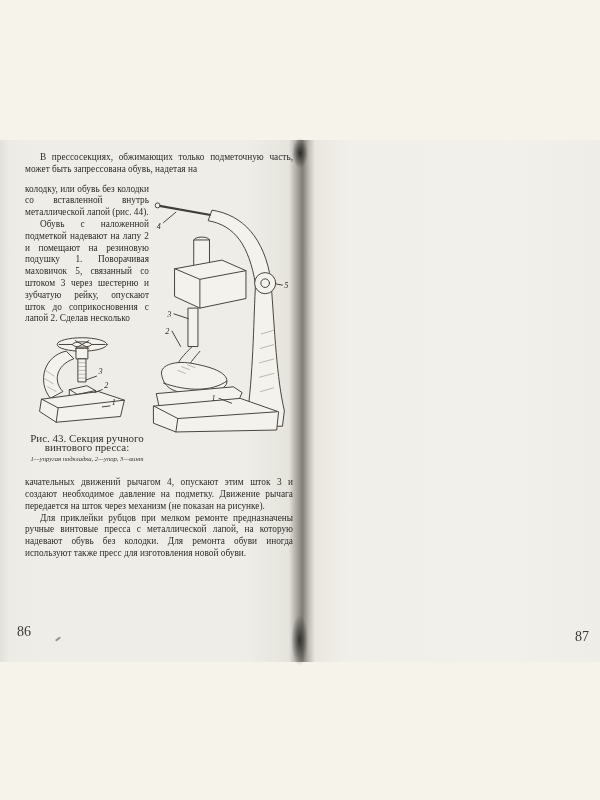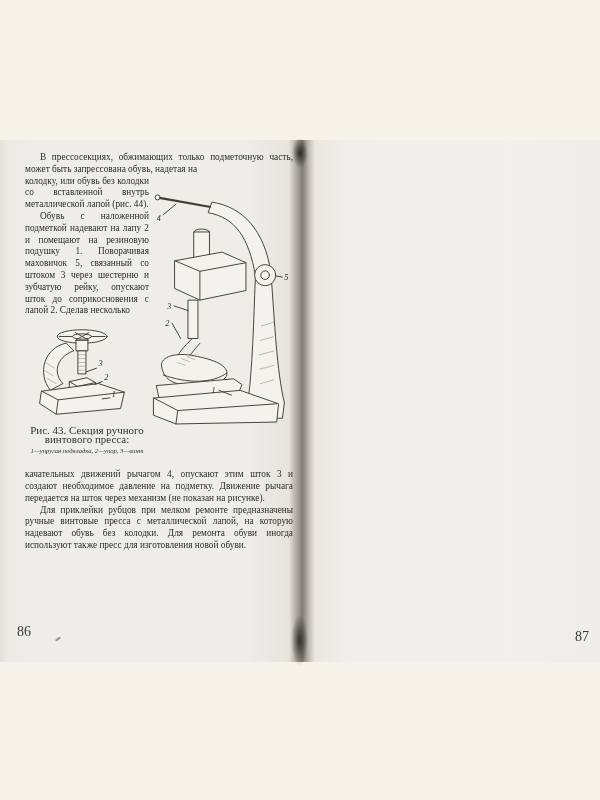--- a/index.html
+++ b/index.html
@@ -27,21 +27,21 @@
     background:radial-gradient(ellipse at center,rgba(25,24,20,.85) 0%,rgba(25,24,20,0) 70%);
   }
   .gutter::after{
     content:"";position:absolute;bottom:-4px;left:2px;width:17px;height:52px;
     background:radial-gradient(ellipse at center,rgba(25,24,20,.8) 0%,rgba(25,24,20,0) 70%);
   }
   .txt{font-size:9.3px;line-height:11.8px;text-align:justify;color:#2d2b26;}
   .txt p{margin:0;}
   .ind{text-indent:15px;}
   .lp{position:absolute;left:25px;top:12px;width:268px;height:470px;overflow:hidden;}
-  .cols{display:flex;margin-top:0;}
+  .cols{display:flex;margin-top:8px;}
   .colL{width:124px;flex:0 0 124px;}
   .colR{width:144px;flex:0 0 144px;}
   .fig{display:block;}
   .fig43{margin:7px 0 2px 4px;}
   .fig44{margin:2px 0 0 0;}
   .cap{margin-top:6px;text-align:center;color:#33312b;}
   .cap-title{font-size:11px;line-height:9px;}
   .cap-legend{font-size:6.6px;line-height:8px;font-style:italic;margin-top:3px;}
   .after1{margin-top:14px !important;}
   .pn{position:absolute;font-size:14px;color:#3a3832;}

